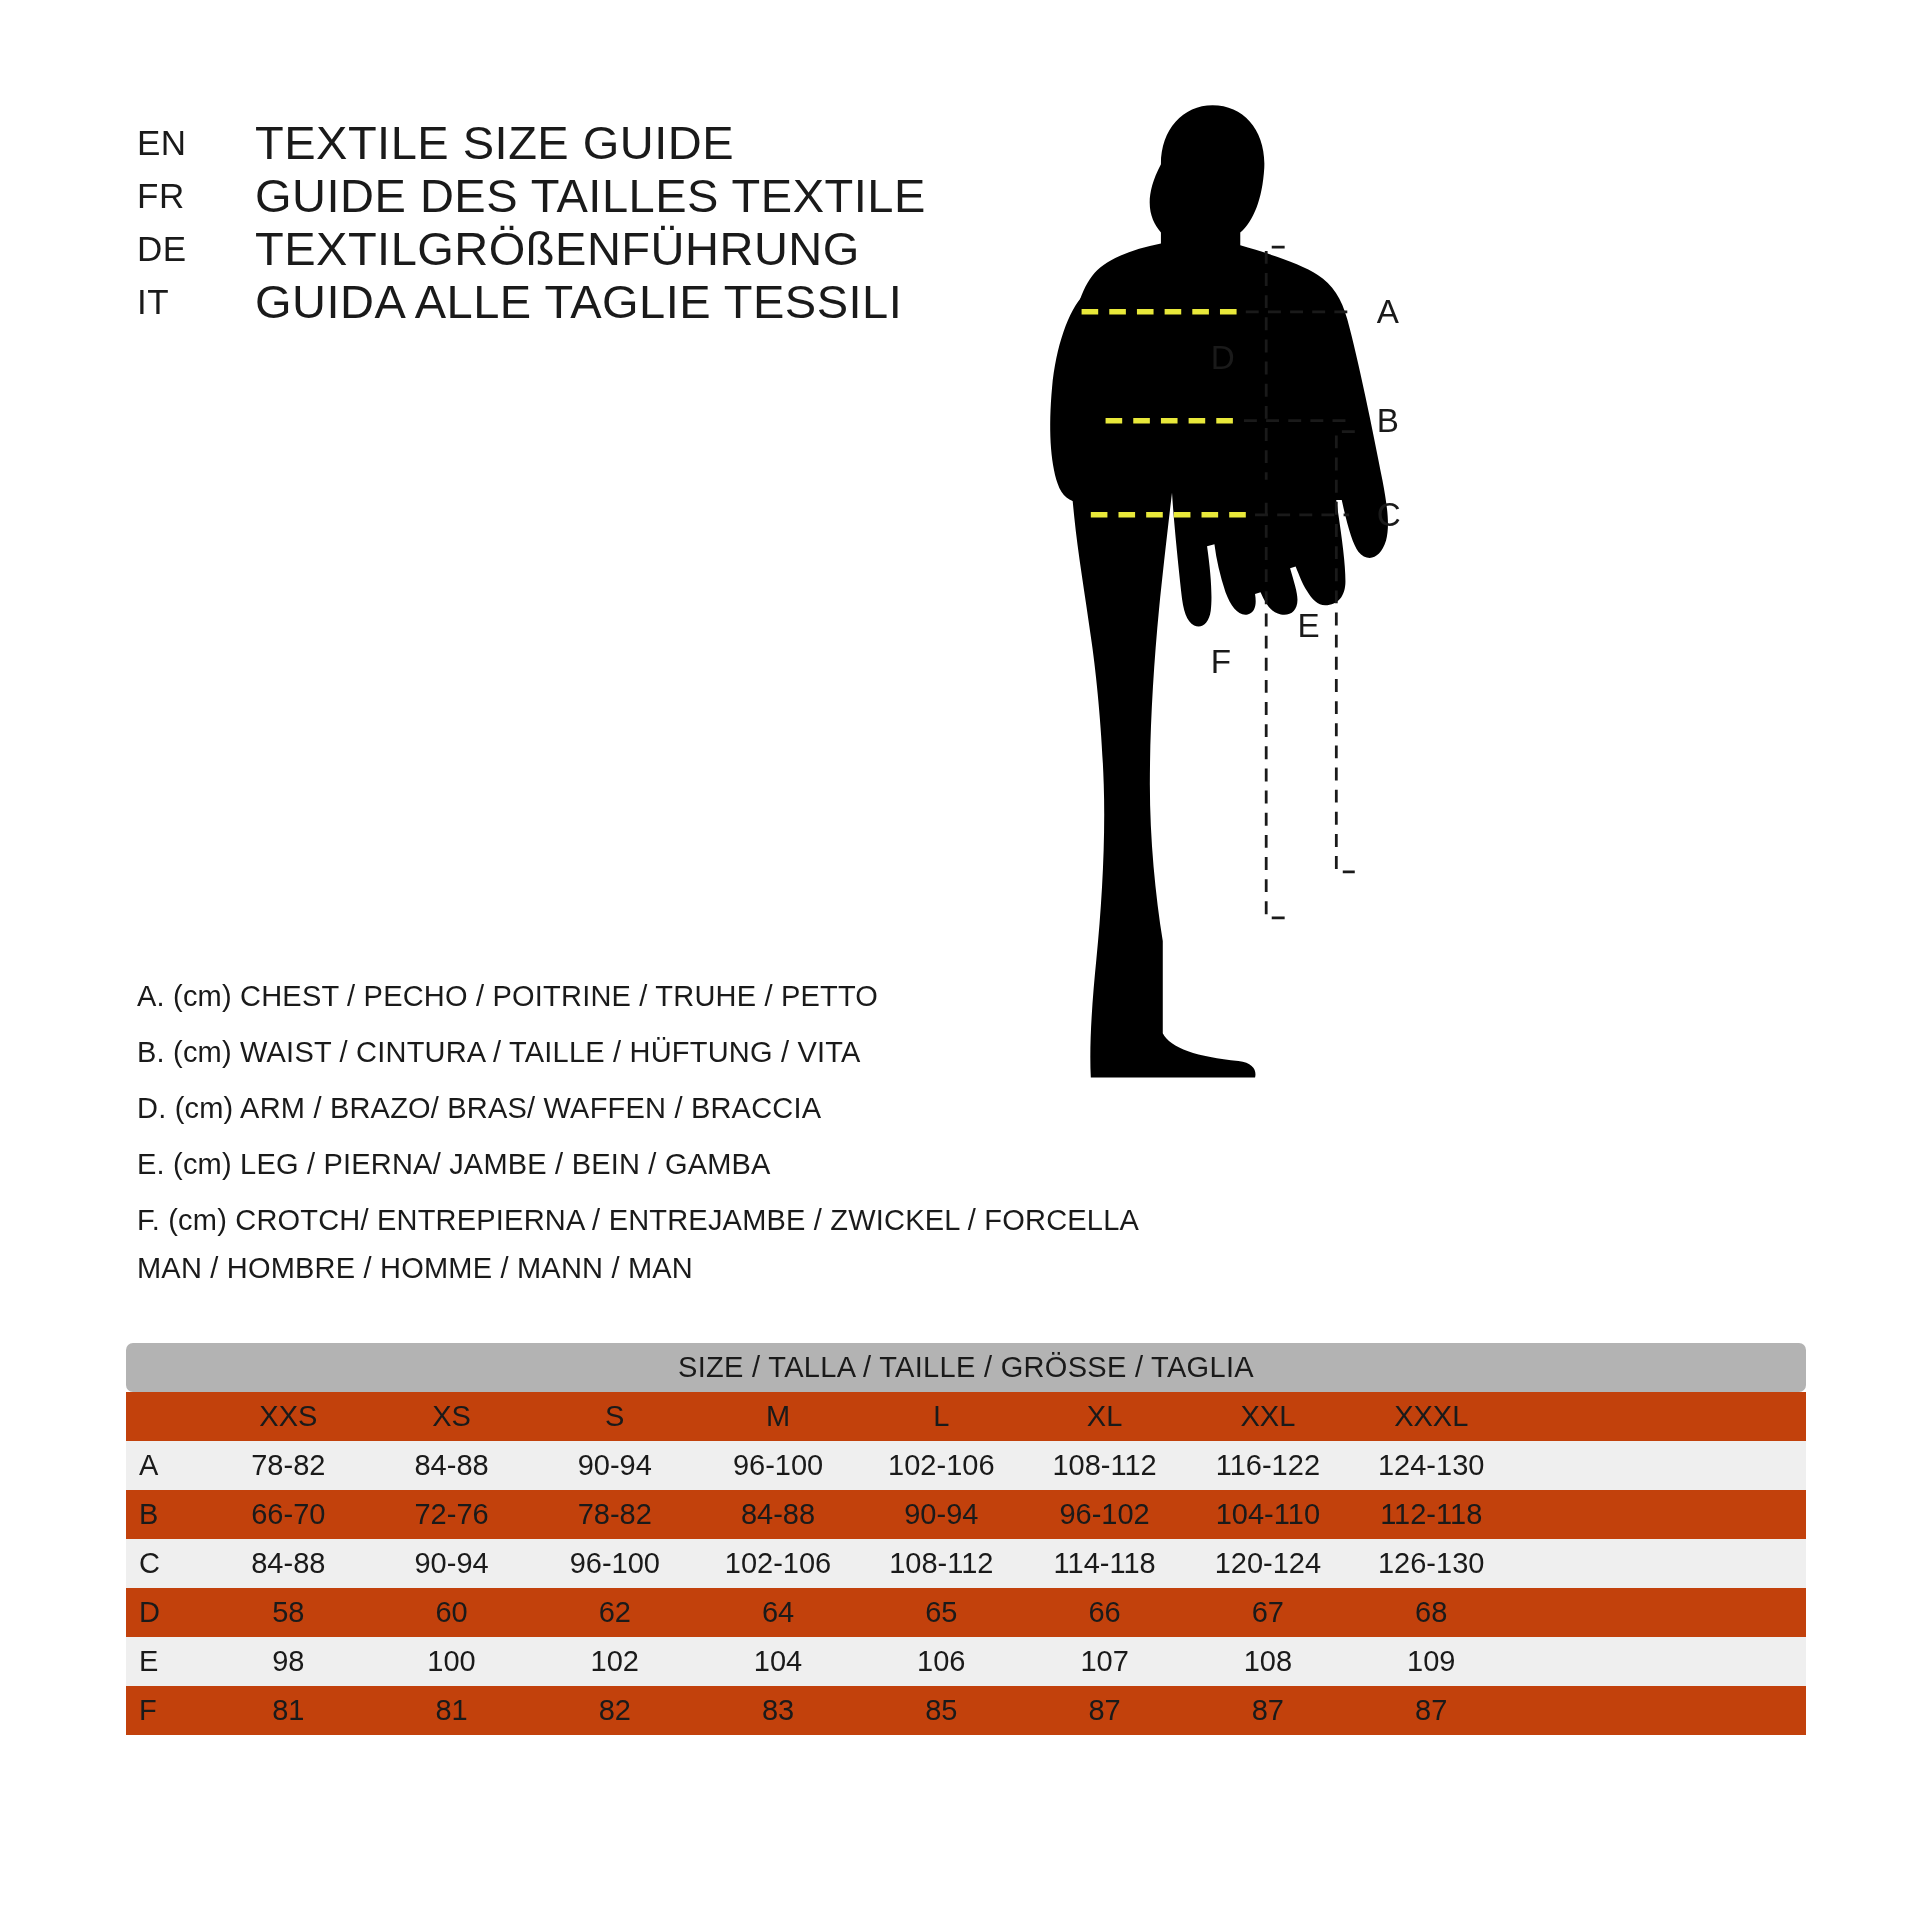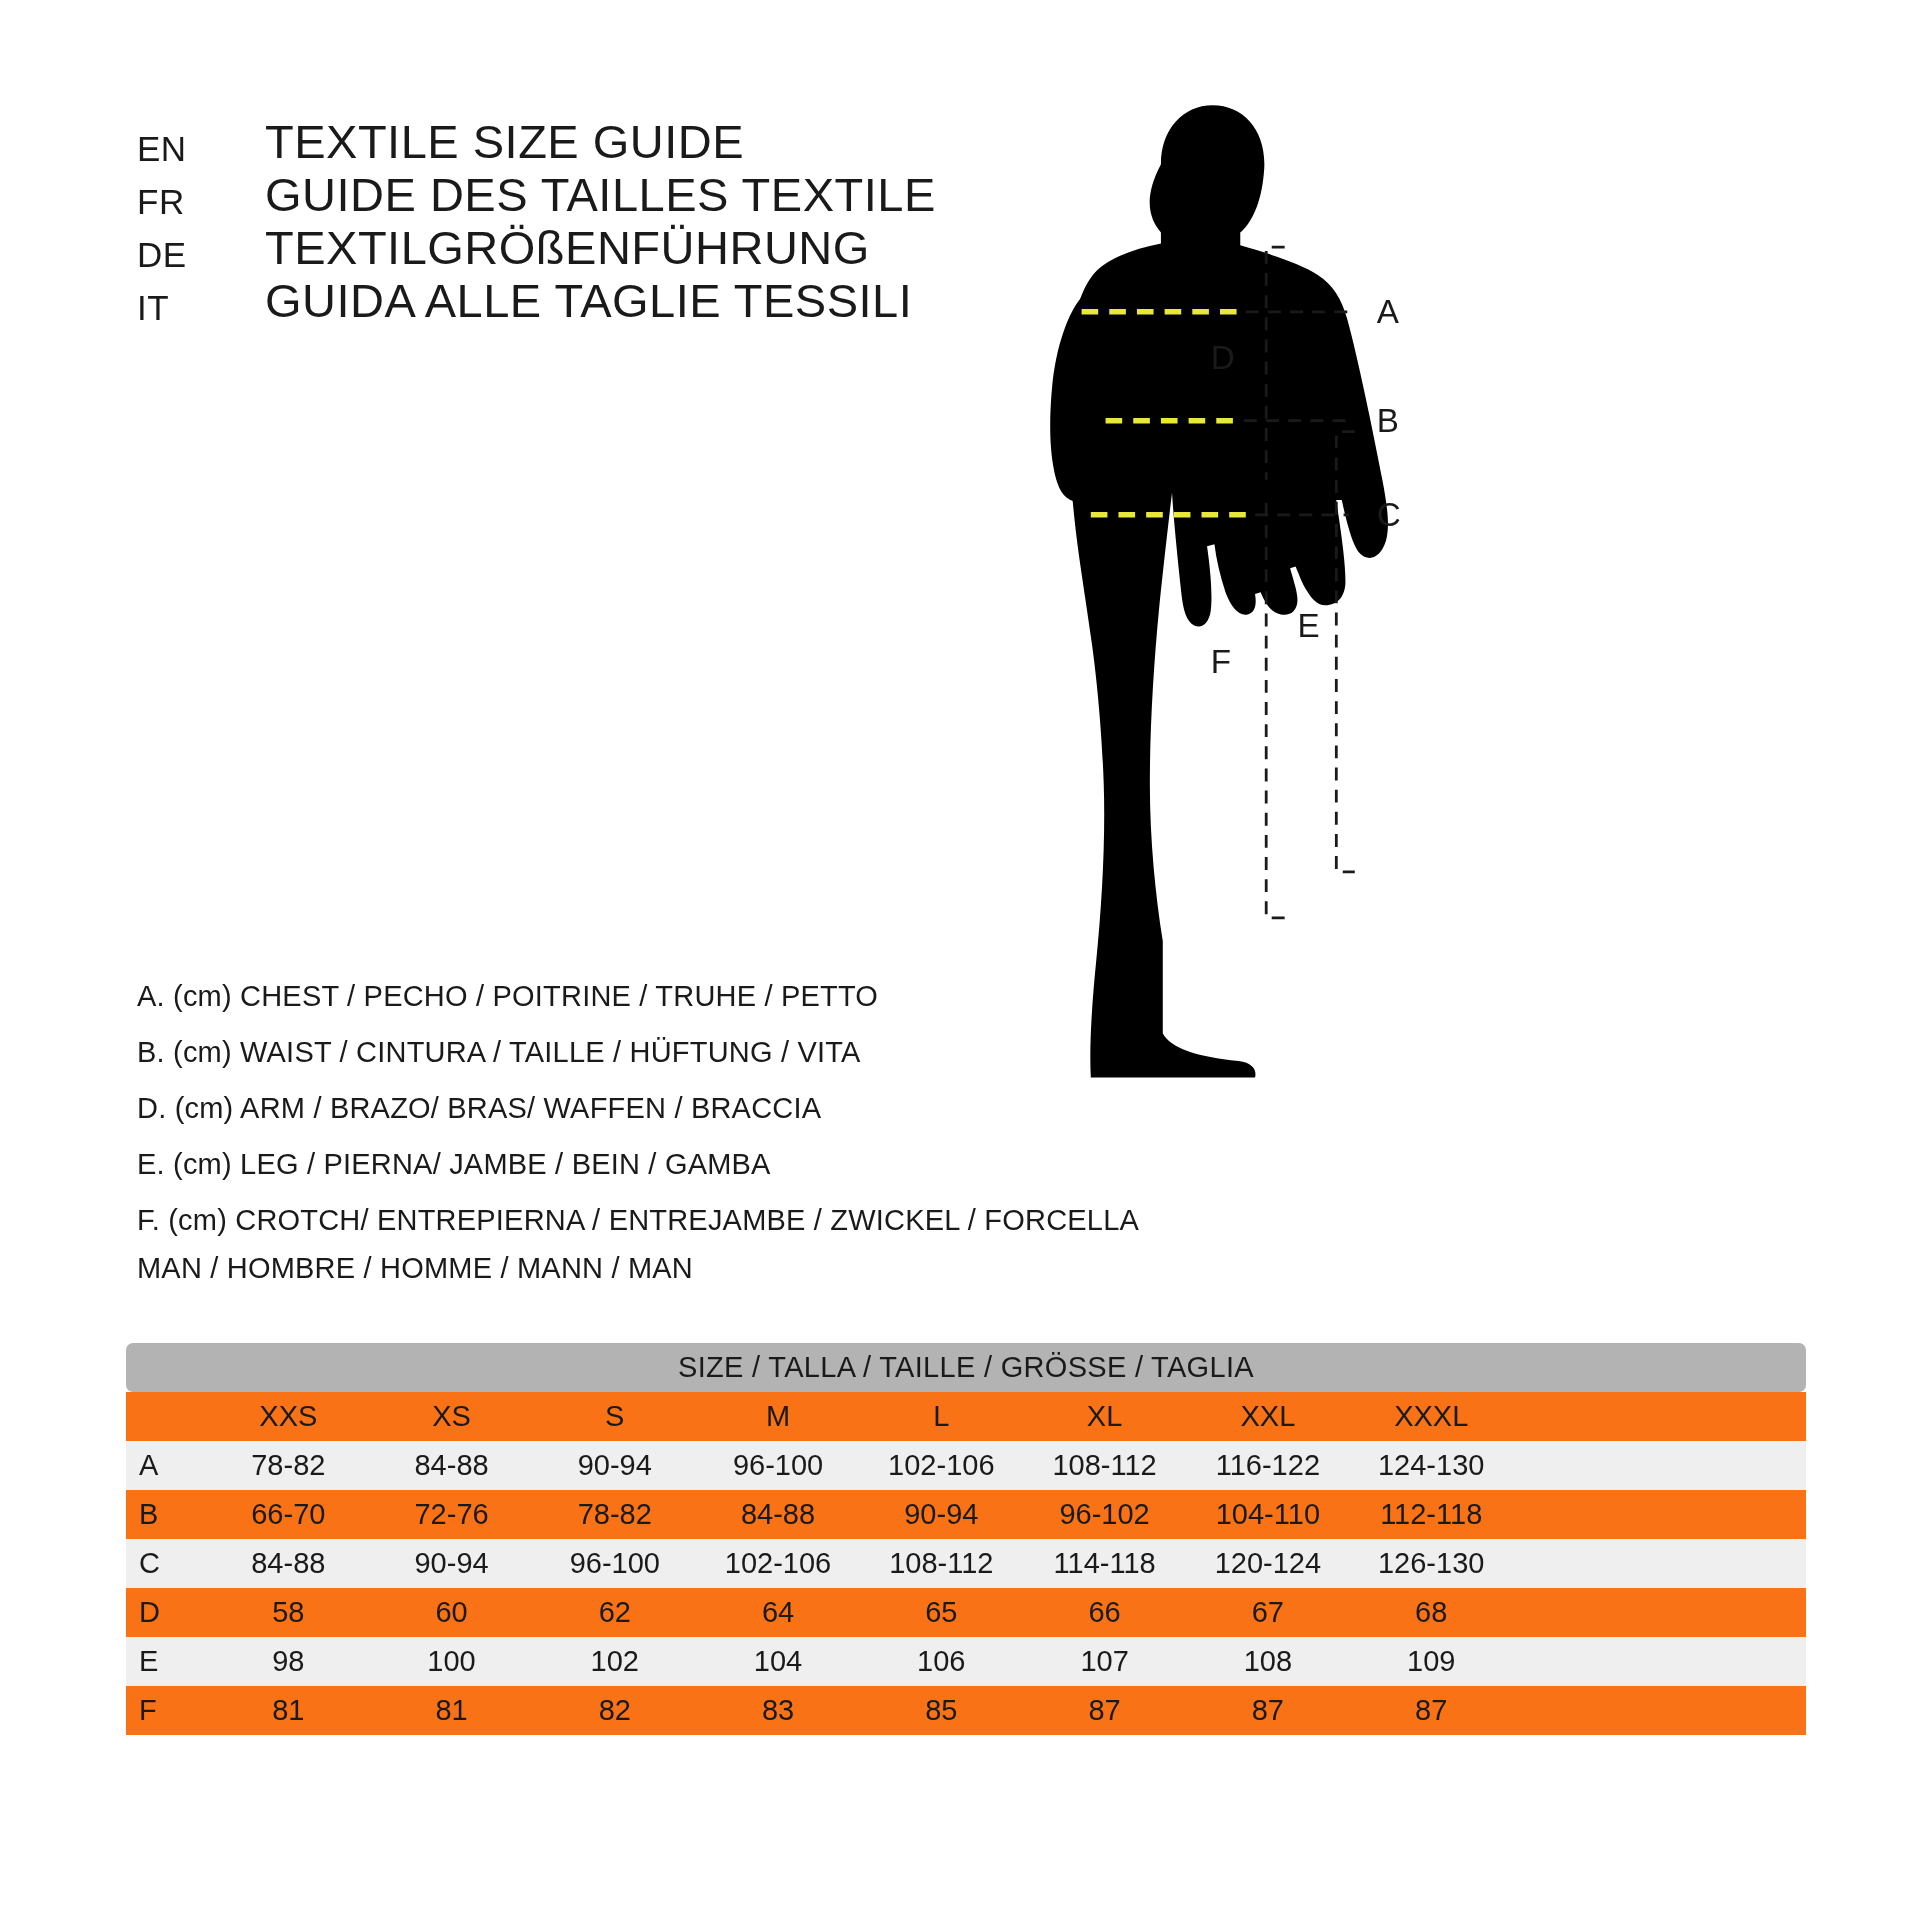--- a/index.html
+++ b/index.html
@@ -17,23 +17,22 @@
   }
 
   
   .lang-block {
     position: absolute;
     left: 137px;
     top: 116px;
   }
   .lang-row {
     display: flex;
-    align-items: flex-end;
+    align-items: center;
     height: 53px;
-    gap: 10px;
   }
   .lang-code {
     width: 118px;
     font-size: 35px;
     letter-spacing: 0.5px;
   }
   .lang-title {
     font-size: 47px;
     letter-spacing: 0.5px;
   }
@@ -101,21 +100,21 @@
     padding-left: 13px;
     font-size: 29px;
     letter-spacing: 0.3px;
     height: 52px;
     border-radius: 7px;
   }
   .row-alt {
     background: #efefef;
   }
   .row-plain {
-    background: #f97316;
+    background: #c2410c;
   }
   .col-label {
     width: 68px;
     text-align: left !important;
     padding-left: 13px !important;
   }
   .col-size { width: 164px; }
   .col-pad { width: 295px; }
 </style>
 </head>

